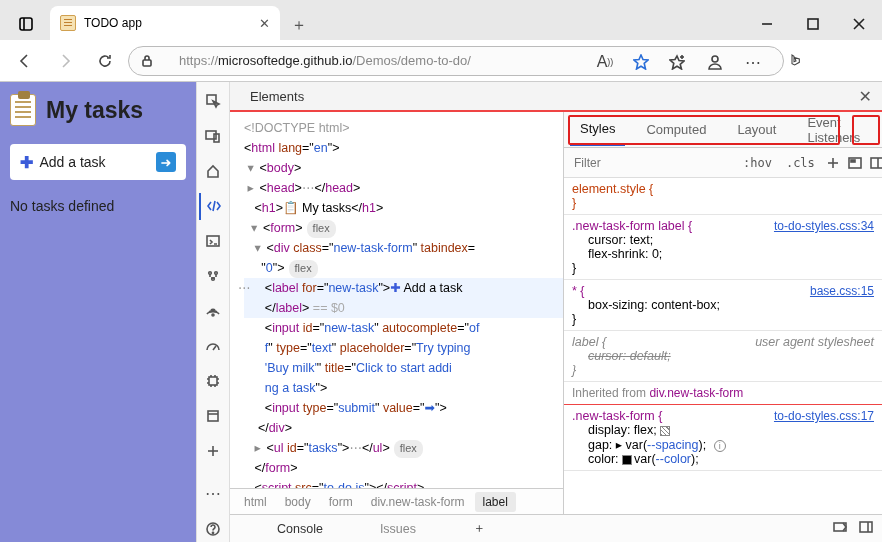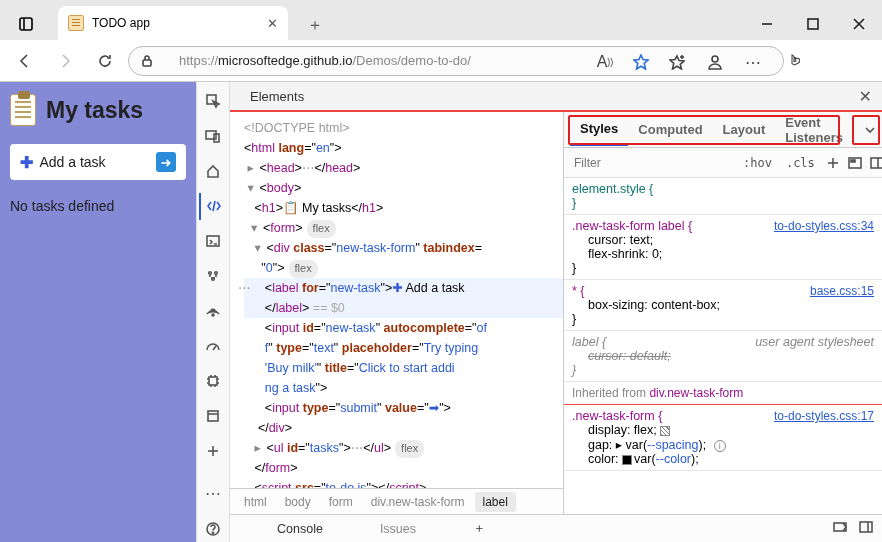--- a/index.html
+++ b/index.html
@@ -1,19 +1,19 @@
 <!DOCTYPE html>
 <html><head>
 <meta charset="utf-8">
 <style>
 * { box-sizing: border-box; margin: 0; padding: 0; font-family: "Segoe UI", Arial, sans-serif; }
 body { width: 882px; height: 542px; background: #e8e8e8; overflow: hidden; font-size: 12px; }
 
 .titlebar { height: 40px; background: #e8e8e8; display: flex; align-items: flex-end; }
-.tabstrip { display: flex; align-items: flex-end; height: 40px; padding-left: 8px; gap: 8px; }
+.tabstrip { display: flex; align-items: flex-end; height: 40px; padding-left: 8px; gap: 0; }
 .tabsq { width: 36px; height: 32px; display: flex; align-items: center; justify-content: center; border-radius: 6px 6px 0 0; }
 .tab { background: #fff; border-radius: 8px 8px 0 0; height: 34px; width: 230px; display: flex; align-items: center; padding: 0 10px; gap: 8px; font-size: 12px; margin-left: 6px; }
 .tab-icon { width: 16px; height: 16px; background: #f6e2b3; border: 1px solid #d0a050; border-radius: 2px; position: relative; }
 .tab-icon::after { content: ""; position: absolute; left: 3px; right: 3px; top: 3px; height: 1px; background: #c08030; box-shadow: 0 3px 0 #c08030, 0 6px 0 #c08030; }
 .tab-title { flex: 1; overflow: hidden; white-space: nowrap; }
 .tab-close { font-size: 13px; color: #555; cursor: pointer; }
 .newtab { width: 30px; height: 30px; display: flex; align-items: center; justify-content: center; font-size: 16px; color: #555; margin-left: 4px; }
 .window-controls { margin-left: auto; display: flex; }
 .wc { width: 46px; height: 32px; display: flex; align-items: center; justify-content: center; color: #222; font-size: 14px; }
 
@@ -49,49 +49,49 @@
 .dt-tab { font-size: 13px; padding: 6px 10px; color: #333; }
 .dt-close { margin-left: auto; font-size: 16px; color: #555; }
 
 .dt-body { flex: 1; display: flex; min-height: 0; }
 
 
 .elpanel { flex: 1; min-width: 0; display: flex; flex-direction: column; border-right: 1px solid #ccc; }
 .eltree { flex: 1; overflow: auto; padding: 6px 0 6px 14px; font-family: Consolas, monospace; font-size: 12.5px; line-height: 1.6; }
 .dim { color: #9a9a9a; }
 .tag { color: #97128b; }
-.attr { color: #9b3207; font-weight: bold; }
+.attr { color: #9b3207; }
 .val { color: #2a5bd0; }
 .formpill { display: inline-block; background: #ececec; color: #666; border-radius: 8px; padding: 0 6px; font-size: 11px; margin-left: 4px; }
 .tree-row { white-space: pre; }
 .tree-row.hi { background: #edf4ff; }
 .tri { color: #888; display: inline-block; width: 12px; }
 .dots { position: absolute; left: 238px; color: #999; letter-spacing: 1px; }
 .eqs0 { color: #aaa; }
 .crumbs { height: 26px; border-top: 1px solid #ccc; display: flex; align-items: center; font-size: 12px; padding: 0 6px; background: #fdfdfd; gap: 2px; color: #888;}
 .crumb { padding: 3px 8px; border-radius: 3px; }
 .crumb.active { background: #eaeaea; color: #222; }
 
 
 .stylespanel { width: 318px; display: flex; flex-direction: column; }
-.sp-tabs { height: 36px; display: flex; align-items: center; gap: 0; padding-left: 6px; background: #f9f9f9; border-bottom: 1px solid #ccc; position: relative; font-weight: bold; }
+.sp-tabs { height: 36px; display: flex; align-items: center; gap: 11px; padding-left: 6px; background: #f9f9f9; border-bottom: 1px solid #ccc; position: relative; }
 .sp-tab { padding: 8px 10px; font-size: 13px; color: #666; }
 .sp-tab.active { color: #111; border-bottom: 2px solid #2a5bd0; }
 .redbox { border: 2px solid #e02020; border-radius: 2px; position: absolute; }
 .sp-more { width: 24px; height: 24px; display: flex; align-items: center; justify-content: center; color: #555; margin-left: auto; margin-right: 4px; }
 
 .sp-toolbar { height: 30px; display: flex; align-items: center; border-bottom: 1px solid #ddd; padding: 0 6px; gap: 6px; background: #fbfbfb; }
 .sp-filter { flex: 1; border: none; background: transparent; font-size: 12px; color: #888; padding: 4px; }
 .sp-chip { font-family: Consolas, monospace; font-size: 12px; color: #555; padding: 2px 4px; }
 .sp-iconbtn { width: 22px; height: 22px; display: flex; align-items: center; justify-content: center; color: #555; }
 
 .sp-rules { flex: 1; overflow: auto; font-family: Consolas, monospace; font-size: 12.5px; }
 .rule { padding: 4px 8px; border-bottom: 1px solid #e5e5e5; position: relative; }
 .sel { color: #97128b; }
-.selgray { color: #0f766e; }
+.selgray { color: #c2410c; }
 .link { color: #2a5bd0; text-decoration: underline; position: absolute; right: 8px; top: 4px; font-size: 12px; }
 .prop { padding-left: 16px; }
 .varref { color: #2a5bd0; }
 .strike { text-decoration: line-through; color: #888; }
 .italic { font-style: italic; color: #888; }
 .inherit { padding: 4px 8px; color: #888; border-bottom: 1px solid #ef4444; font-size: 12px; }
 .swatch { display: inline-block; width: 10px; height: 10px; border: 1px solid #888; vertical-align: middle; background: #000; margin-right: 2px; }
 .swatch.grid { background: repeating-linear-gradient(45deg,#888 0,#888 1px,#fff 1px,#fff 3px); border:1px solid #888;}
 .iicon { display:inline-flex; width:12px; height:12px; border:1px solid #888; border-radius:50%; align-items:center; justify-content:center; font-size:9px; margin-left:4px; color:#888;}
 
@@ -297,22 +297,22 @@
     <div class="dt-header">
       <span class="dt-tab">Elements</span>
       <span class="dt-close">✕</span>
     </div>
     <div class="dt-body">
 
       <div class="elpanel">
         <div class="eltree">
 <div class="tree-row dim">&lt;!DOCTYPE html&gt;</div>
 <div class="tree-row">&lt;<span class="tag">html</span> <span class="attr">lang</span>="<span class="val">en</span>"&gt;</div>
+<div class="tree-row"> <span class="tri">▾</span>&lt;<span class="tag">body</span>&gt;</div>
 <div class="tree-row"> <span class="tri">▸</span>&lt;<span class="tag">head</span>&gt;<span class="dim">⋯</span>&lt;/<span class="tag">head</span>&gt;</div>
-<div class="tree-row"> <span class="tri">▾</span>&lt;<span class="tag">body</span>&gt;</div>
 <div class="tree-row">   &lt;<span class="tag">h1</span>&gt;📋<span> My tasks</span>&lt;/<span class="tag">h1</span>&gt;</div>
 <div class="tree-row">  <span class="tri">▾</span>&lt;<span class="tag">form</span>&gt;<span class="formpill">flex</span></div>
 <div class="tree-row">   <span class="tri">▾</span>&lt;<span class="tag">div</span> <span class="attr">class</span>="<span class="val">new-task-form</span>" <span class="attr">tabindex</span>=</div>
 <div class="tree-row">     "<span class="val">0</span>"&gt;<span class="formpill">flex</span></div>
 <div class="tree-row hi"><span class="dots">⋯</span>      &lt;<span class="tag">label</span> <span class="attr">for</span>="<span class="val">new-task</span>"&gt;<span style="color:#3a5bd9">✚</span><span> Add a task</span></div>
 <div class="tree-row hi">      &lt;/<span class="tag">label</span>&gt; <span class="eqs0">== $0</span></div>
 <div class="tree-row">      &lt;<span class="tag">input</span> <span class="attr">id</span>="<span class="val">new-task</span>" <span class="attr">autocomplete</span>="<span class="val">of</span></div>
 <div class="tree-row">      <span class="val">f</span>" <span class="attr">type</span>="<span class="val">text</span>" <span class="attr">placeholder</span>="<span class="val">Try typing</span></div>
 <div class="tree-row">      <span class="val">'Buy milk'</span>" <span class="attr">title</span>="<span class="val">Click to start addi</span></div>
 <div class="tree-row">      <span class="val">ng a task</span>"&gt;</div>

